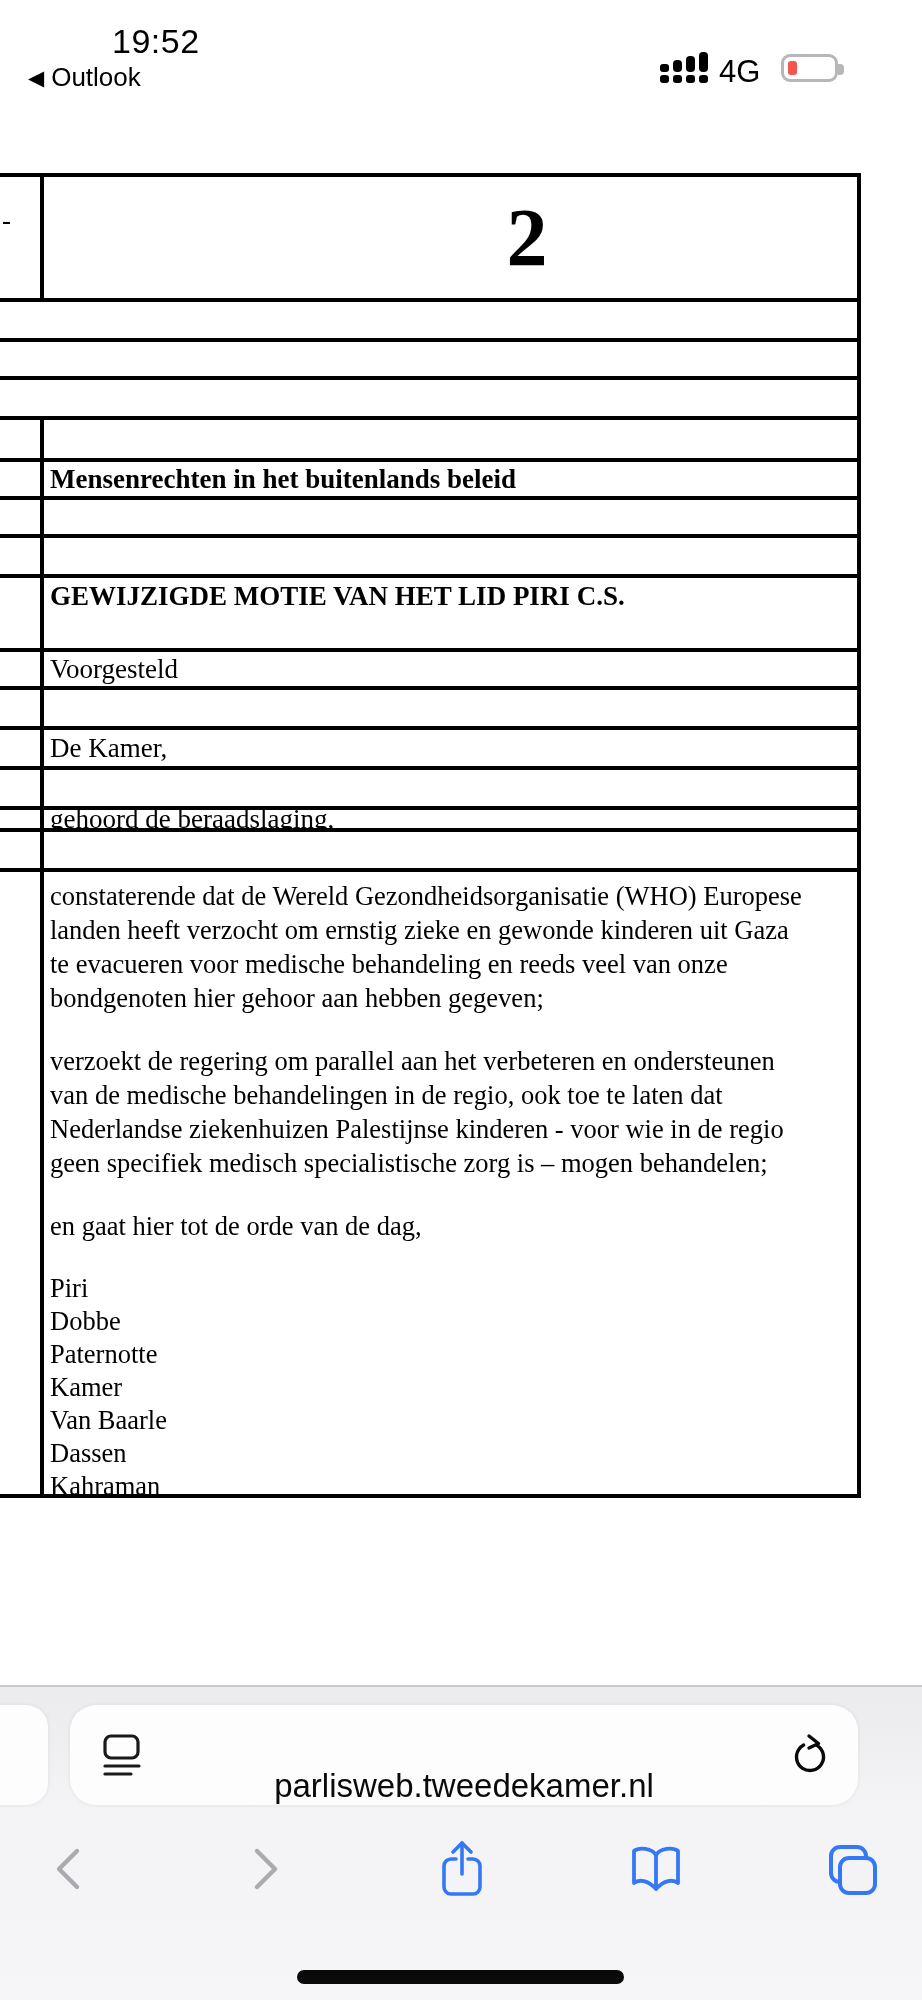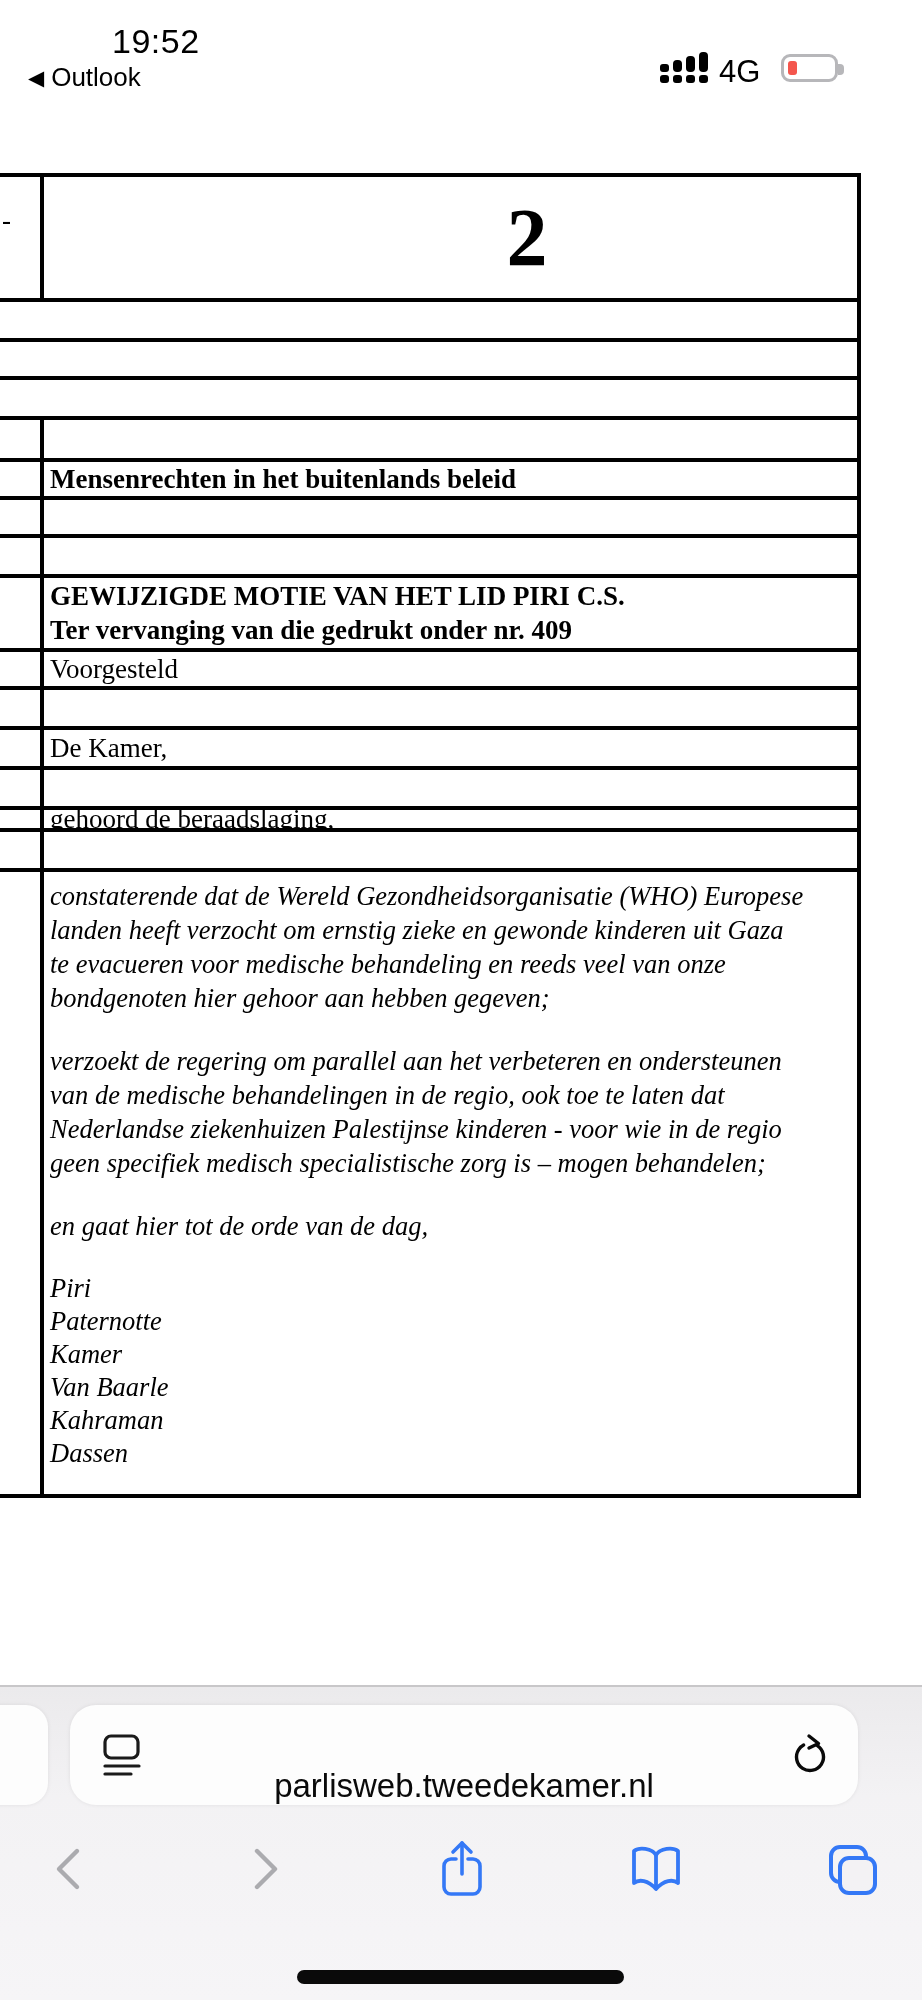--- a/index.html
+++ b/index.html
@@ -27,21 +27,21 @@
   .row{display:flex;box-sizing:border-box;border-bottom:4px solid #000;overflow:hidden;}
   .row.last{border-bottom:none;}
   .lcol{width:44px;flex:0 0 44px;border-right:4px solid #000;box-sizing:border-box;position:relative;}
   .mcol{flex:1;padding-left:6px;display:flex;align-items:center;font-size:27px;overflow:hidden;}
   .mcol.block{display:block;}
   .bold{font-weight:700;}
   .margin-dash{position:absolute;left:2px;top:28px;font-size:27px;}
   .pagenum{width:100%;text-align:center;padding-left:147px;box-sizing:border-box;
            font-size:82px;font-weight:700;line-height:121px;}
   .gew-lines{line-height:34px;padding-top:1px;}
-  .bodycell{display:block;padding:7px 0 13px 6px;font-size:26.5px;line-height:34px;font-style:italic;}
+  .bodycell{display:block;padding:7px 0 13px 6px;font-size:26.5px;line-height:34px;}
   .clause{white-space:pre;margin:0 0 29px 0;}
   .closing{margin:0 0 29px 0;}
   .signatory{line-height:33px;}
 
   
   .chrome{position:absolute;left:0;top:1685px;width:922px;height:315px;
           background:linear-gradient(180deg,#ebeaec 0%,#f3f2f4 35%,#f6f5f7 100%);
           border-top:2px solid #c8c7c9;box-sizing:border-box;}
   .partial-tab{position:absolute;left:-28px;top:18px;width:76px;height:100px;background:#fdfdfd;
                border-radius:22px;box-shadow:0 0 4px rgba(0,0,0,.08);}
@@ -127,21 +127,20 @@
       </div>
       <div class="row" style="height:40px">
         <div class="lcol"></div>
           <div class="mcol"></div>
       </div>
 
       <div class="row" style="height:74px">
         <div class="lcol"></div>
         <div class="mcol block bold gew-lines">
           <div>GEWIJZIGDE MOTIE VAN HET LID PIRI C.S.</div>
-          <div>Ter vervanging van die gedrukt onder nr. 409</div>
         </div>
       </div>
 
       <div class="row" style="height:38px">
         <div class="lcol"></div>
         <div class="mcol">Voorgesteld</div>
       </div>
 
       <div class="row" style="height:40px">
         <div class="lcol"></div>
@@ -174,25 +173,26 @@
           <p class="clause">constaterende dat de Wereld Gezondheidsorganisatie (WHO) Europese
 landen heeft verzocht om ernstig zieke en gewonde kinderen uit Gaza
 te evacueren voor medische behandeling en reeds veel van onze
 bondgenoten hier gehoor aan hebben gegeven;</p>
           <p class="clause">verzoekt de regering om parallel aan het verbeteren en ondersteunen
 van de medische behandelingen in de regio, ook toe te laten dat
 Nederlandse ziekenhuizen Palestijnse kinderen - voor wie in de regio
 geen specifiek medisch specialistische zorg is – mogen behandelen;</p>
           <p class="closing">en gaat hier tot de orde van de dag,</p>
           <div class="signatory">Piri</div>
+          <div class="signatory">Dobbe</div>
           <div class="signatory">Paternotte</div>
           <div class="signatory">Kamer</div>
           <div class="signatory">Van Baarle</div>
+          <div class="signatory">Dassen</div>
           <div class="signatory">Kahraman</div>
-          <div class="signatory">Dassen</div>
         </div>
       </div>
 
     </div>
   </div>
 
   <div class="chrome">
 
     <div class="partial-tab"></div>
 

